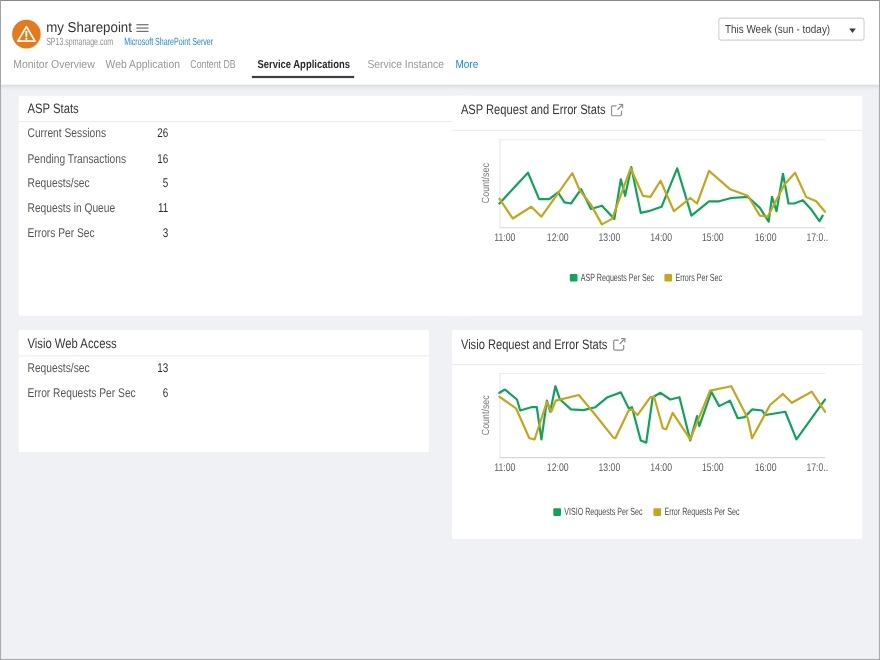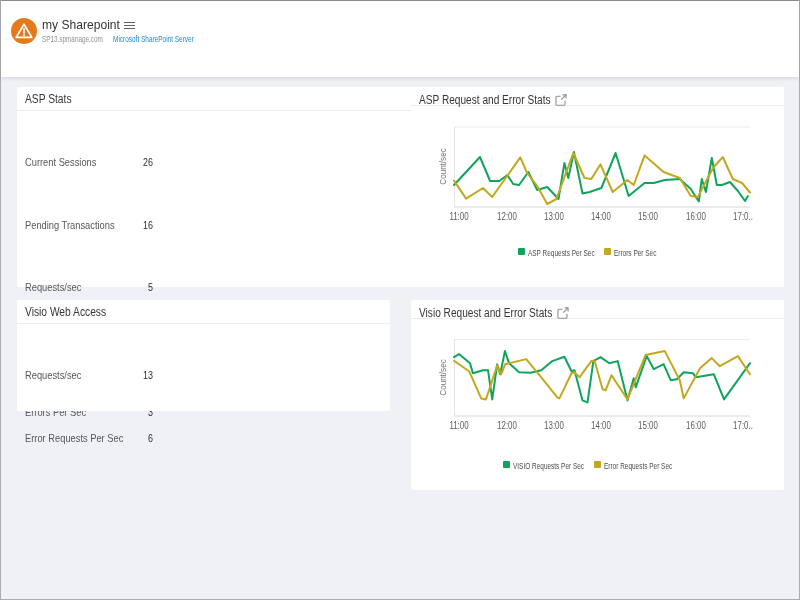--- a/index.html
+++ b/index.html
@@ -29,38 +29,38 @@
 
   
   .card { position:absolute; background:#ffffff; border-radius:2px; }
   #card-asp-stats   { left:16px;  top:86px;  width:411px; height:200px; }
   #card-asp-chart   { left:410px; top:86px;  width:373px; height:200px; }
   #card-visio-stats { left:16px;  top:299px; width:373px; height:111px; }
   #card-visio-chart { left:410px; top:299px; width:373px; height:190px; }
 
   .card-head { position:absolute; left:0; top:0; right:0; border-bottom:1px solid #ededf0; }
   .stat-head { height:23.5px; }
-  .chart-head { height:19px; }
+  .chart-head { height:32px; }
   .card-title { position:absolute; left:8px; white-space:nowrap; color:#35363b; transform-origin:left center; }
   .stat-title  { top:5px; font-size:12.5px; line-height:14px; transform:scaleX(0.82); }
   .chart-title { top:6px; font-size:12.5px; line-height:15px; transform:scaleX(0.81); }
   .popout-icon { position:absolute; top:7px; width:12px; height:12px; cursor:pointer; }
 
   
   .stat-rows { position:absolute; left:8px; right:8px; top:25px; }
-  .stat-row { position:relative; padding:5.45px 0;margin-top:40px; }
+  .stat-row { position:relative; padding:5.45px 0; }
   .stat-label { display:block; width:130px; font-size:11.5px; line-height:11.5px; color:#55575c; white-space:pre-line; transform:scaleX(0.81); transform-origin:left top; }
   .stat-value { position:absolute; left:84px; top:5.45px; width:44px; text-align:right; font-size:11.5px; line-height:11.5px; color:#2c2d32; transform:scaleX(0.78); transform-origin:right top; }
 
   
   .chart-svg { position:absolute; left:0; top:0; }
   .ylabel { position:absolute; font-size:9.5px; line-height:11px; color:#76777c; white-space:nowrap; text-align:center; transform:rotate(-90deg) scaleX(0.85); transform-origin:center center; }
   .xtick { position:absolute; font-size:10px; line-height:11px; color:#5b5c61; white-space:nowrap; transform:translateX(-50%) scaleX(0.79); transform-origin:center center; }
   .legend { position:absolute; left:0; right:0; display:flex; justify-content:center; transform:translateX(-10px); }
-  .legend-item { display:flex; margin:0 4.7px; }
+  .legend-item { display:flex; align-items:center; margin:0 4.7px; }
   .legend-swatch { width:7px; height:7px; border-radius:1px; margin-right:3px; flex:0 0 auto; }
   .legend-label { font-size:9.5px; line-height:10px; color:#4a4c50; white-space:nowrap; display:inline-block; transform:scaleX(0.68); transform-origin:left center; }
 </style>
 </head>
 <body>
 
 <div class="page">
 
   <div class="header">
     <div class="monitor-badge" id="monitor-badge" style="background: rgb(230, 121, 26);">
@@ -71,20 +71,33 @@
       </svg>
     </div>
     <div class="monitor-title">my Sharepoint</div>
     <div class="hamburger">
         <i></i>
         <i></i>
         <i></i>
       </div>
     <div class="monitor-host">SP13.spmanage.com</div>
     <a class="monitor-type">Microsoft SharePoint Server</a>
+    <div class="range-select">
+      <span class="txt">This Week (sun - today)</span>
+      <span class="caret"></span>
+    </div>
+    <div class="tabs" id="tabs">
+        <div class="tab" style="left: 10.5px;"><span class="t" style="transform: scaleX(0.907);">Monitor Overview</span></div>
+        <div class="tab" style="left: 94.5px;"><span class="t" style="transform: scaleX(0.9);">Web Application</span></div>
+        <div class="tab" style="left: 172px;"><span class="t" style="transform: scaleX(0.759);">Content DB</span></div>
+        <div class="tab active" style="left: 233px;"><span class="t" style="transform: scaleX(0.818);">Service Applications</span></div>
+        <div class="underline" style="left: 228px; width: 93.3px;"></div>
+        <div class="tab" style="left: 333px;"><span class="t" style="transform: scaleX(0.897);">Service Instance</span></div>
+        <div class="tab link" style="left: 413.4px;"><span class="t" style="transform: scaleX(0.867);">More</span></div>
+      </div>
   </div>
 
   <div class="card" id="card-asp-stats">
     <div class="card-head stat-head">
       <span class="card-title stat-title">ASP Stats</span>
     </div>
     <div class="stat-rows">
         <div class="stat-row">
           <span class="stat-label">Current Sessions</span>
           <span class="stat-value">26</span>

